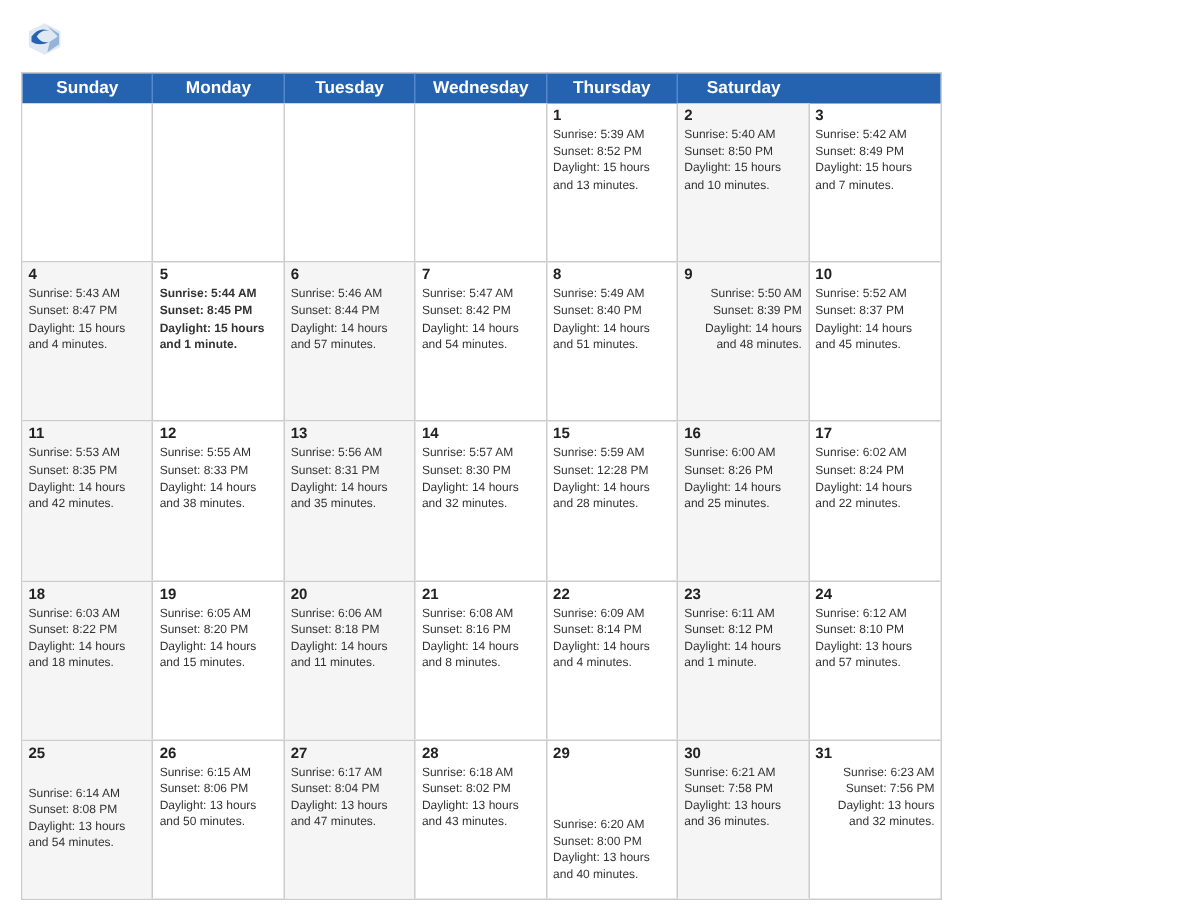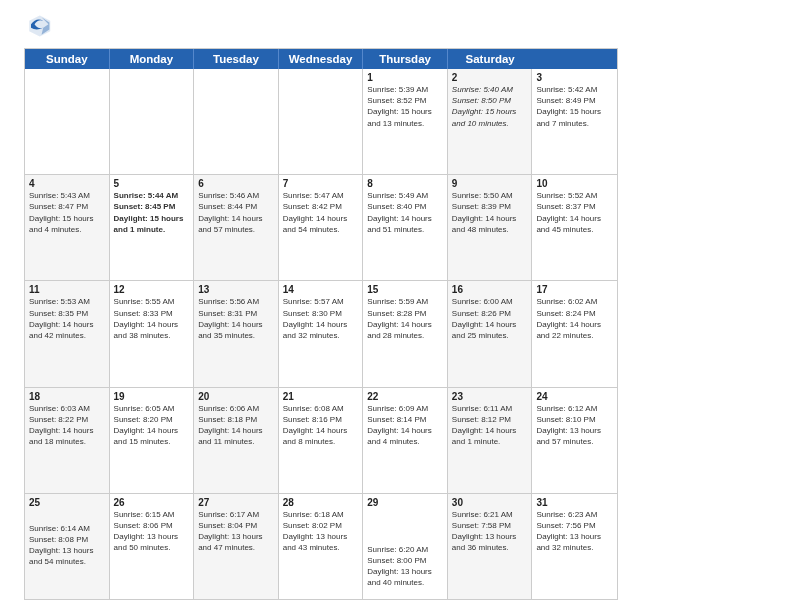--- a/index.html
+++ b/index.html
@@ -6,21 +6,21 @@
     body {
       width: 792px;
       height: 612px;
       font-family: Arial, sans-serif;
       background: #fff;
       overflow: hidden;
     }
     .page {
       width: 642px;
       height: 612px;
-      padding: 12px 24px;
+      padding: 12px 14px;
       display: flex;
       flex-direction: column;
     }
     .header {
       display: flex;
       justify-content: space-between;
       align-items: flex-start;
       margin-bottom: 8px;
     }
     .logo {
@@ -155,21 +155,21 @@
           <div class="cal-cell empty"></div>
           <div class="cal-cell">
             <div class="day-num">1</div>
             <div class="day-info" style="white-space: pre-line;">Sunrise: 5:39 AM
 Sunset: 8:52 PM
 Daylight: 15 hours
 and 13 minutes.</div>
           </div>
           <div class="cal-cell shaded">
             <div class="day-num">2</div>
-            <div class="day-info" style="white-space: pre-line; font-style: italic;">Sunrise: 5:40 AM
+            <div class="day-info" style="white-space: pre-line;">Sunrise: 5:40 AM
 Sunset: 8:50 PM
 Daylight: 15 hours
 and 10 minutes.</div>
           </div>
           <div class="cal-cell">
             <div class="day-num">3</div>
             <div class="day-info" style="white-space: pre-line;">Sunrise: 5:42 AM
 Sunset: 8:49 PM
 Daylight: 15 hours
 and 7 minutes.</div>
@@ -206,21 +206,21 @@
           </div>
           <div class="cal-cell">
             <div class="day-num">8</div>
             <div class="day-info" style="white-space: pre-line;">Sunrise: 5:49 AM
 Sunset: 8:40 PM
 Daylight: 14 hours
 and 51 minutes.</div>
           </div>
           <div class="cal-cell shaded">
             <div class="day-num">9</div>
-            <div class="day-info" style="white-space: pre-line;">Sunrise: 5:50 AM
+            <div class="day-info" style="white-space: pre-line; text-align: right;">Sunrise: 5:50 AM
 Sunset: 8:39 PM
 Daylight: 14 hours
 and 48 minutes.</div>
           </div>
           <div class="cal-cell">
             <div class="day-num">10</div>
             <div class="day-info" style="white-space: pre-line;">Sunrise: 5:52 AM
 Sunset: 8:37 PM
 Daylight: 14 hours
 and 45 minutes.</div>
@@ -251,21 +251,21 @@
           <div class="cal-cell">
             <div class="day-num">14</div>
             <div class="day-info" style="white-space: pre-line;">Sunrise: 5:57 AM
 Sunset: 8:30 PM
 Daylight: 14 hours
 and 32 minutes.</div>
           </div>
           <div class="cal-cell">
             <div class="day-num">15</div>
             <div class="day-info" style="white-space: pre-line;">Sunrise: 5:59 AM
-Sunset: 8:28 PM
+Sunset: 12:28 PM
 Daylight: 14 hours
 and 28 minutes.</div>
           </div>
           <div class="cal-cell shaded">
             <div class="day-num">16</div>
             <div class="day-info" style="white-space: pre-line;">Sunrise: 6:00 AM
 Sunset: 8:26 PM
 Daylight: 14 hours
 and 25 minutes.</div>
           </div>
@@ -366,21 +366,21 @@
           </div>
           <div class="cal-cell shaded">
             <div class="day-num">30</div>
             <div class="day-info" style="white-space: pre-line;">Sunrise: 6:21 AM
 Sunset: 7:58 PM
 Daylight: 13 hours
 and 36 minutes.</div>
           </div>
           <div class="cal-cell">
             <div class="day-num">31</div>
-            <div class="day-info" style="white-space: pre-line;">Sunrise: 6:23 AM
+            <div class="day-info" style="white-space: pre-line; text-align: right;">Sunrise: 6:23 AM
 Sunset: 7:56 PM
 Daylight: 13 hours
 and 32 minutes.</div>
           </div>
         </div>
       </div>
   </div>
 </div>
 
 </body></html>

